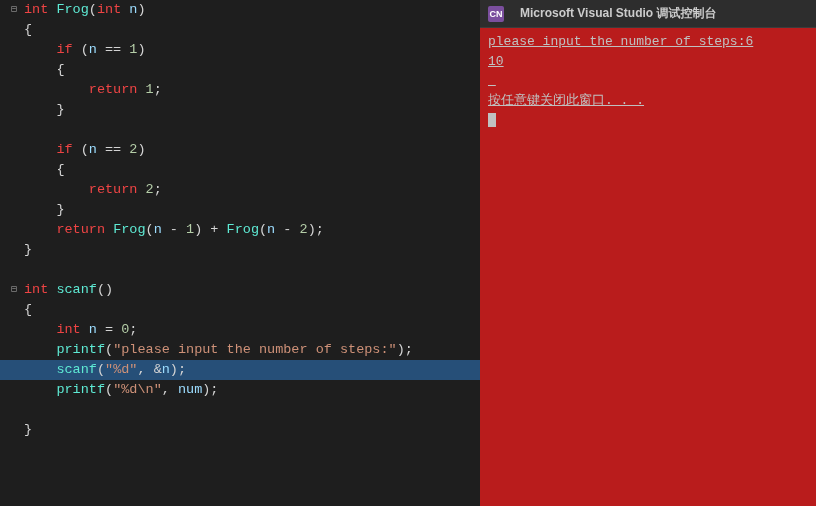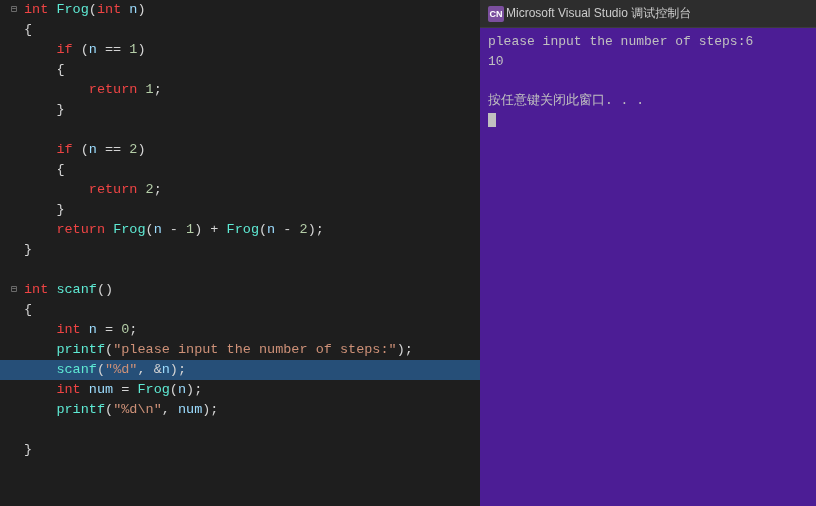--- a/index.html
+++ b/index.html
@@ -76,21 +76,21 @@
       display: flex;
       flex-direction: column;
     }
 
     .console-titlebar {
       background: #2d2d2d;
       height: 28px;
       display: flex;
       align-items: center;
       padding: 0 8px;
-      gap: 2px;
+      gap: 16px;
       border-bottom: 1px solid #3c3c3c;
     }
 
     .console-icon {
       width: 16px;
       height: 16px;
       background: #7b4f9e;
       border-radius: 2px;
       display: flex;
       align-items: center;
@@ -98,31 +98,33 @@
       color: white;
       font-size: 9px;
       font-weight: bold;
       font-family: Arial, sans-serif;
     }
 
     .console-title {
       color: #cccccc;
       font-size: 12px;
       font-family: 'Microsoft YaHei', Arial, sans-serif;
+      font-weight: bold;
     }
 
     .console-body {
       flex: 1;
-      background: #4c1d95;
+      background: #b91c1c;
       padding: 4px 8px;
       color: #c0c0c0;
       font-size: 13px;
       font-family: 'Courier New', Courier, monospace;
       line-height: 1.5;
       overflow: hidden;
+      text-decoration: underline;
     }
 
     .cursor-blink {
       display: inline-block;
       width: 8px;
       height: 14px;
       background: #c0c0c0;
       vertical-align: text-bottom;
     }
 
@@ -251,25 +253,20 @@
       <div class="collapse-btn"></div>
       <span class="code-text">    <span class="fn">printf</span>(<span class="str">"please input the number of steps:"</span>);</span>
     </div>
 
     <div class="line highlighted">
       <div class="margin-bar margin-bar-blue"></div>
       <div class="collapse-btn"></div>
       <span class="code-text">    <span class="fn">scanf</span>(<span class="str">"%d"</span>, <span class="op">&amp;</span><span class="var">n</span>);</span>
     </div>
 
-    <div class="line">
-      <div class="margin-bar"></div>
-      <div class="collapse-btn"></div>
-      <span class="code-text">    <span class="kw">int</span> <span class="var">num</span> = <span class="fn">Frog</span>(<span class="var">n</span>);</span>
-    </div>
 
     <div class="line">
       <div class="margin-bar"></div>
       <div class="collapse-btn"></div>
       <span class="code-text">    <span class="fn">printf</span>(<span class="str">"%d\n"</span>, <span class="var">num</span>);</span>
     </div>
 
     <div class="line">
       <div class="margin-bar"></div>
       <div class="collapse-btn"></div>

